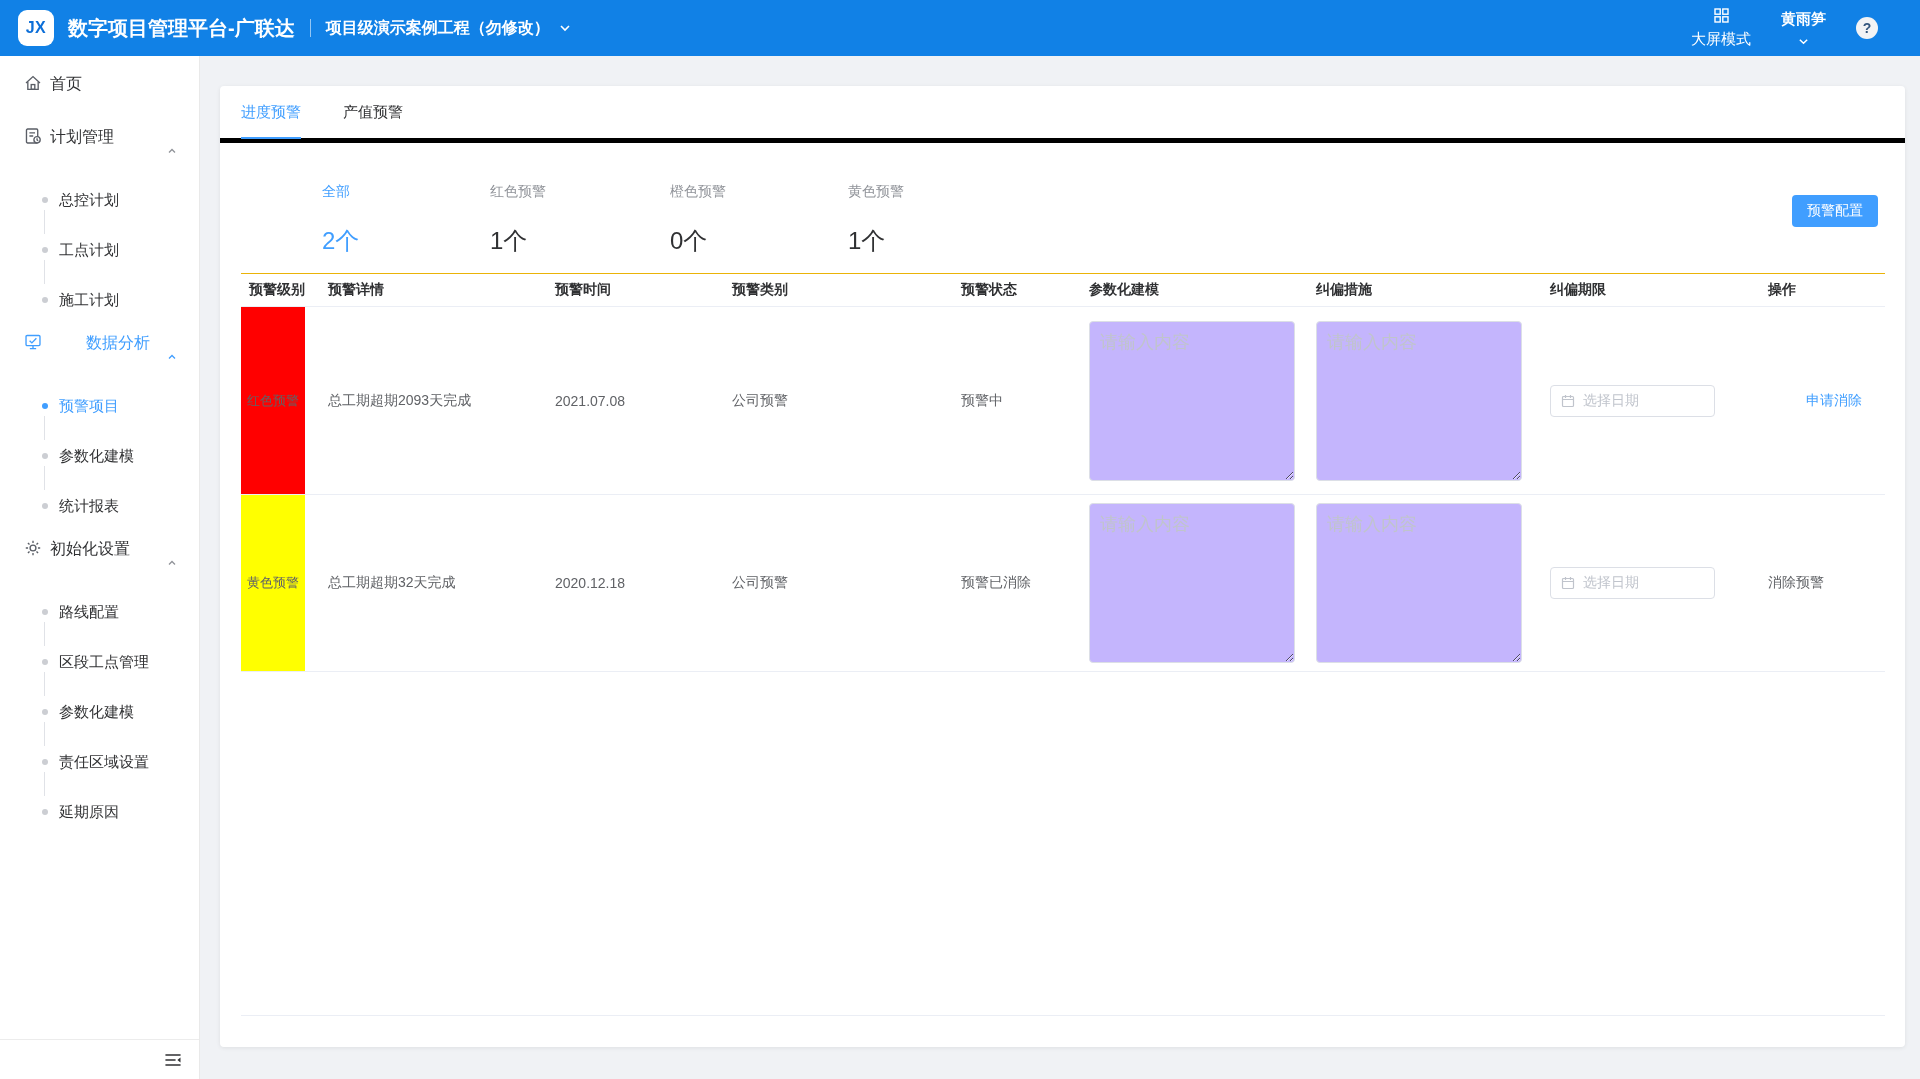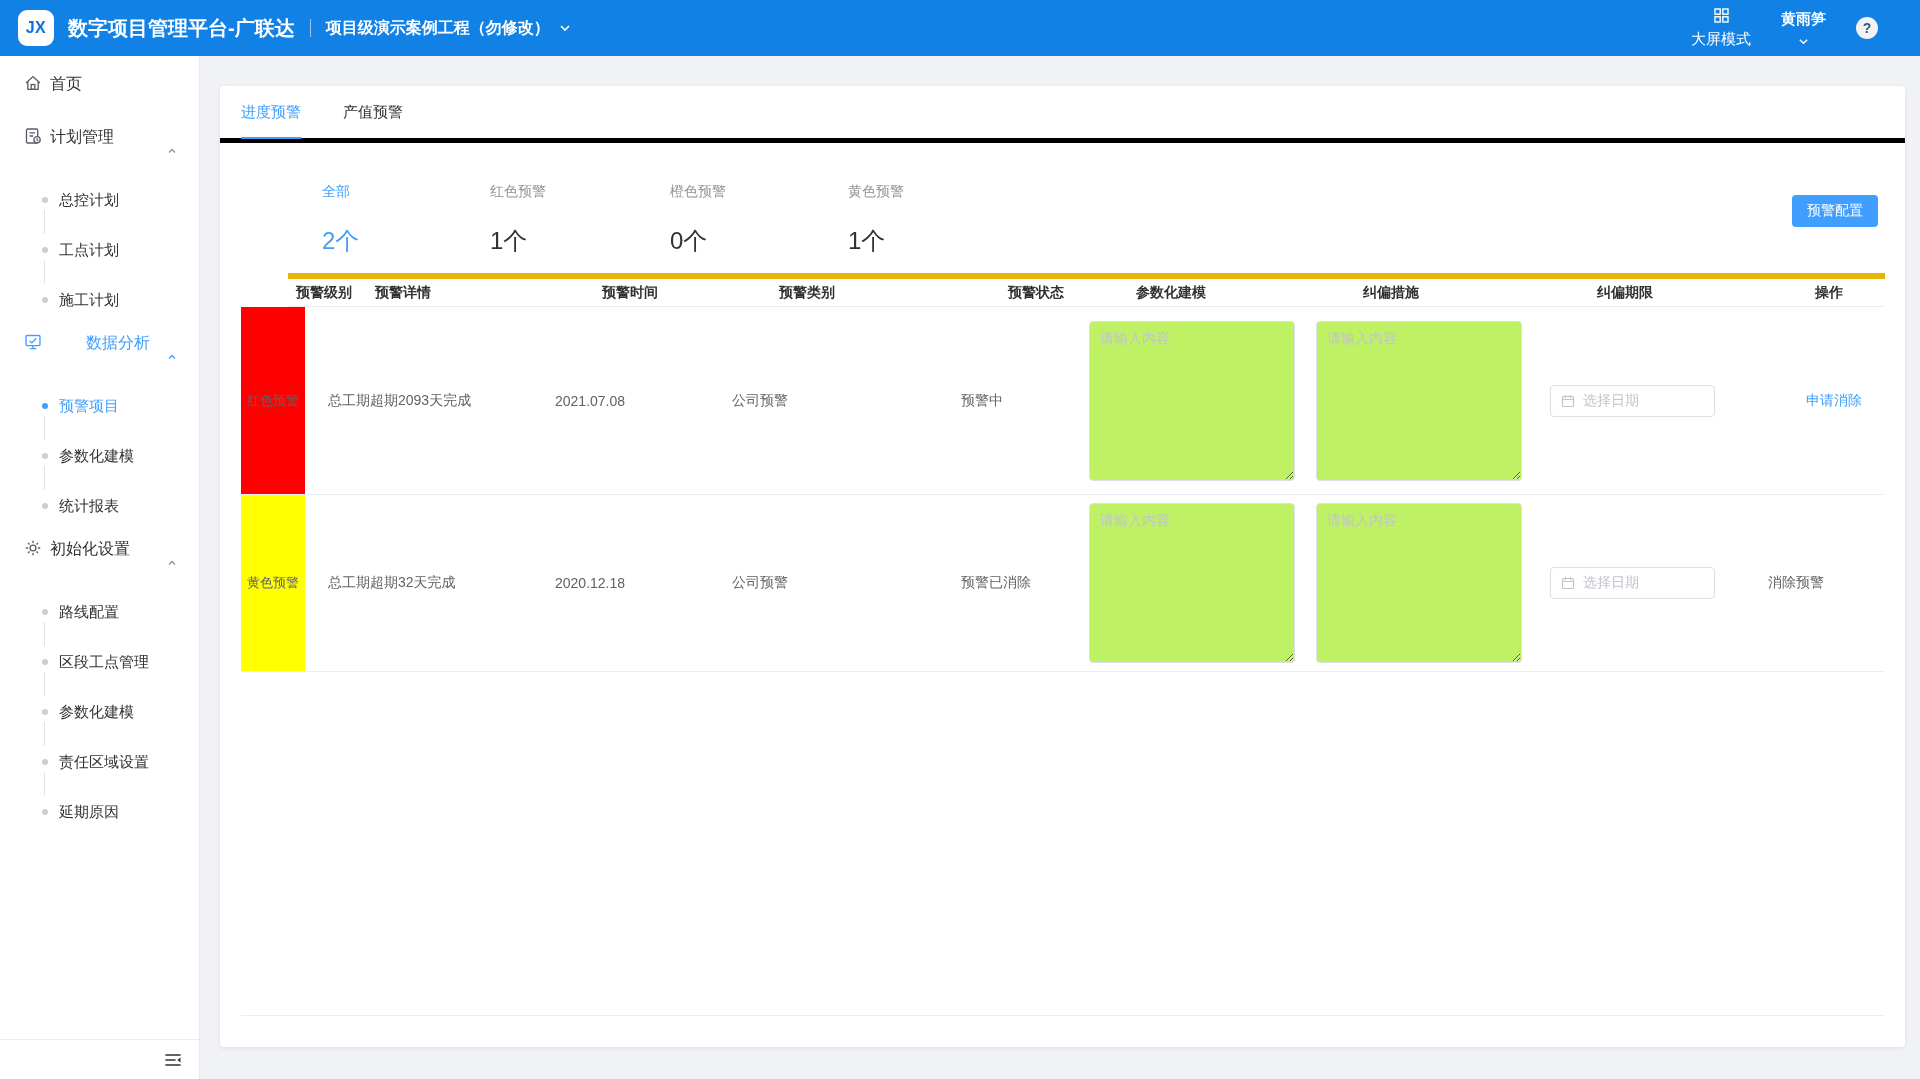--- a/index.html
+++ b/index.html
@@ -57,31 +57,31 @@
   .stat .lb { font-size:14px; color:#909399; }
   .stat .val { font-size:24px; color:#303133; margin-top:24px; }
   .stat.hl .lb, .stat.hl .val { color:#409eff; }
   .stat.s0{left:102px;} .stat.s1{left:270px;} .stat.s2{left:450px;} .stat.s3{left:628px;}
   .config-btn { position:absolute; right:27px; top:52px; height:32px; padding:0 15px;
     background:#409eff; color:#fff; border:none; border-radius:4px; font-size:14px; cursor:pointer;
     font-family:inherit; }
 
   .table { margin:0 20px 0 21px; }
   .grid-cols { display:grid; grid-template-columns:79px 227px 177px 229px 128px 227px 234px 218px 117px; }
-  .thead { border-top:6px solid #eab308; border-bottom:1px solid #ebeef5; height:34px; align-items:center;margin-left:47px; }
+  .thead { border-top:1px solid #eab308; border-bottom:1px solid #ebeef5; height:34px; align-items:center; }
   .th { font-size:14px; font-weight:bold; color:#303133; padding-left:8px; white-space:nowrap; }
   .trow { border-bottom:1px solid #ebeef5; align-items:center; }
   .trow.r1 { height:188px; } .trow.r2 { height:177px; }
   .td { font-size:14px; color:#606266; padding-left:8px; white-space:nowrap; }
   .level-cell { padding:0; height:100%; display:flex; }
   .level-badge { width:64px; height:100%; display:flex; align-items:center; justify-content:center;
     font-size:13px; color:#606266; }
   .ta-cell { padding-left:8px; height:100%; display:flex; align-items:center; }
   textarea { width:206px; height:160px; border:1px solid #dcdfe6; border-radius:4px;
-    padding:8px 10px; font-size:14px; color:#606266; font-family:inherit; resize:both; background:#bef264; outline:none; }
+    padding:8px 10px; font-size:18px; color:#606266; font-family:inherit; resize:both; background:#c4b5fd; outline:none; }
   textarea::placeholder { color:#c0c4cc; }
   .date-input { width:165px; height:32px; border:1px solid #dcdfe6; border-radius:4px;
     display:flex; align-items:center; padding:0 10px; gap:8px; color:#c0c4cc; font-size:14px;
     background:#fff; cursor:pointer; }
   .action-link { font-size:14px; color:#409eff; cursor:pointer;padding-left:38px; }
   .action-text { font-size:14px; color:#606266; cursor:pointer; }
   .bottom-line { position:absolute; left:21px; right:20px; bottom:31px; height:1px; background:#ebeef5; }
 </style>
 </head>
 <body>

